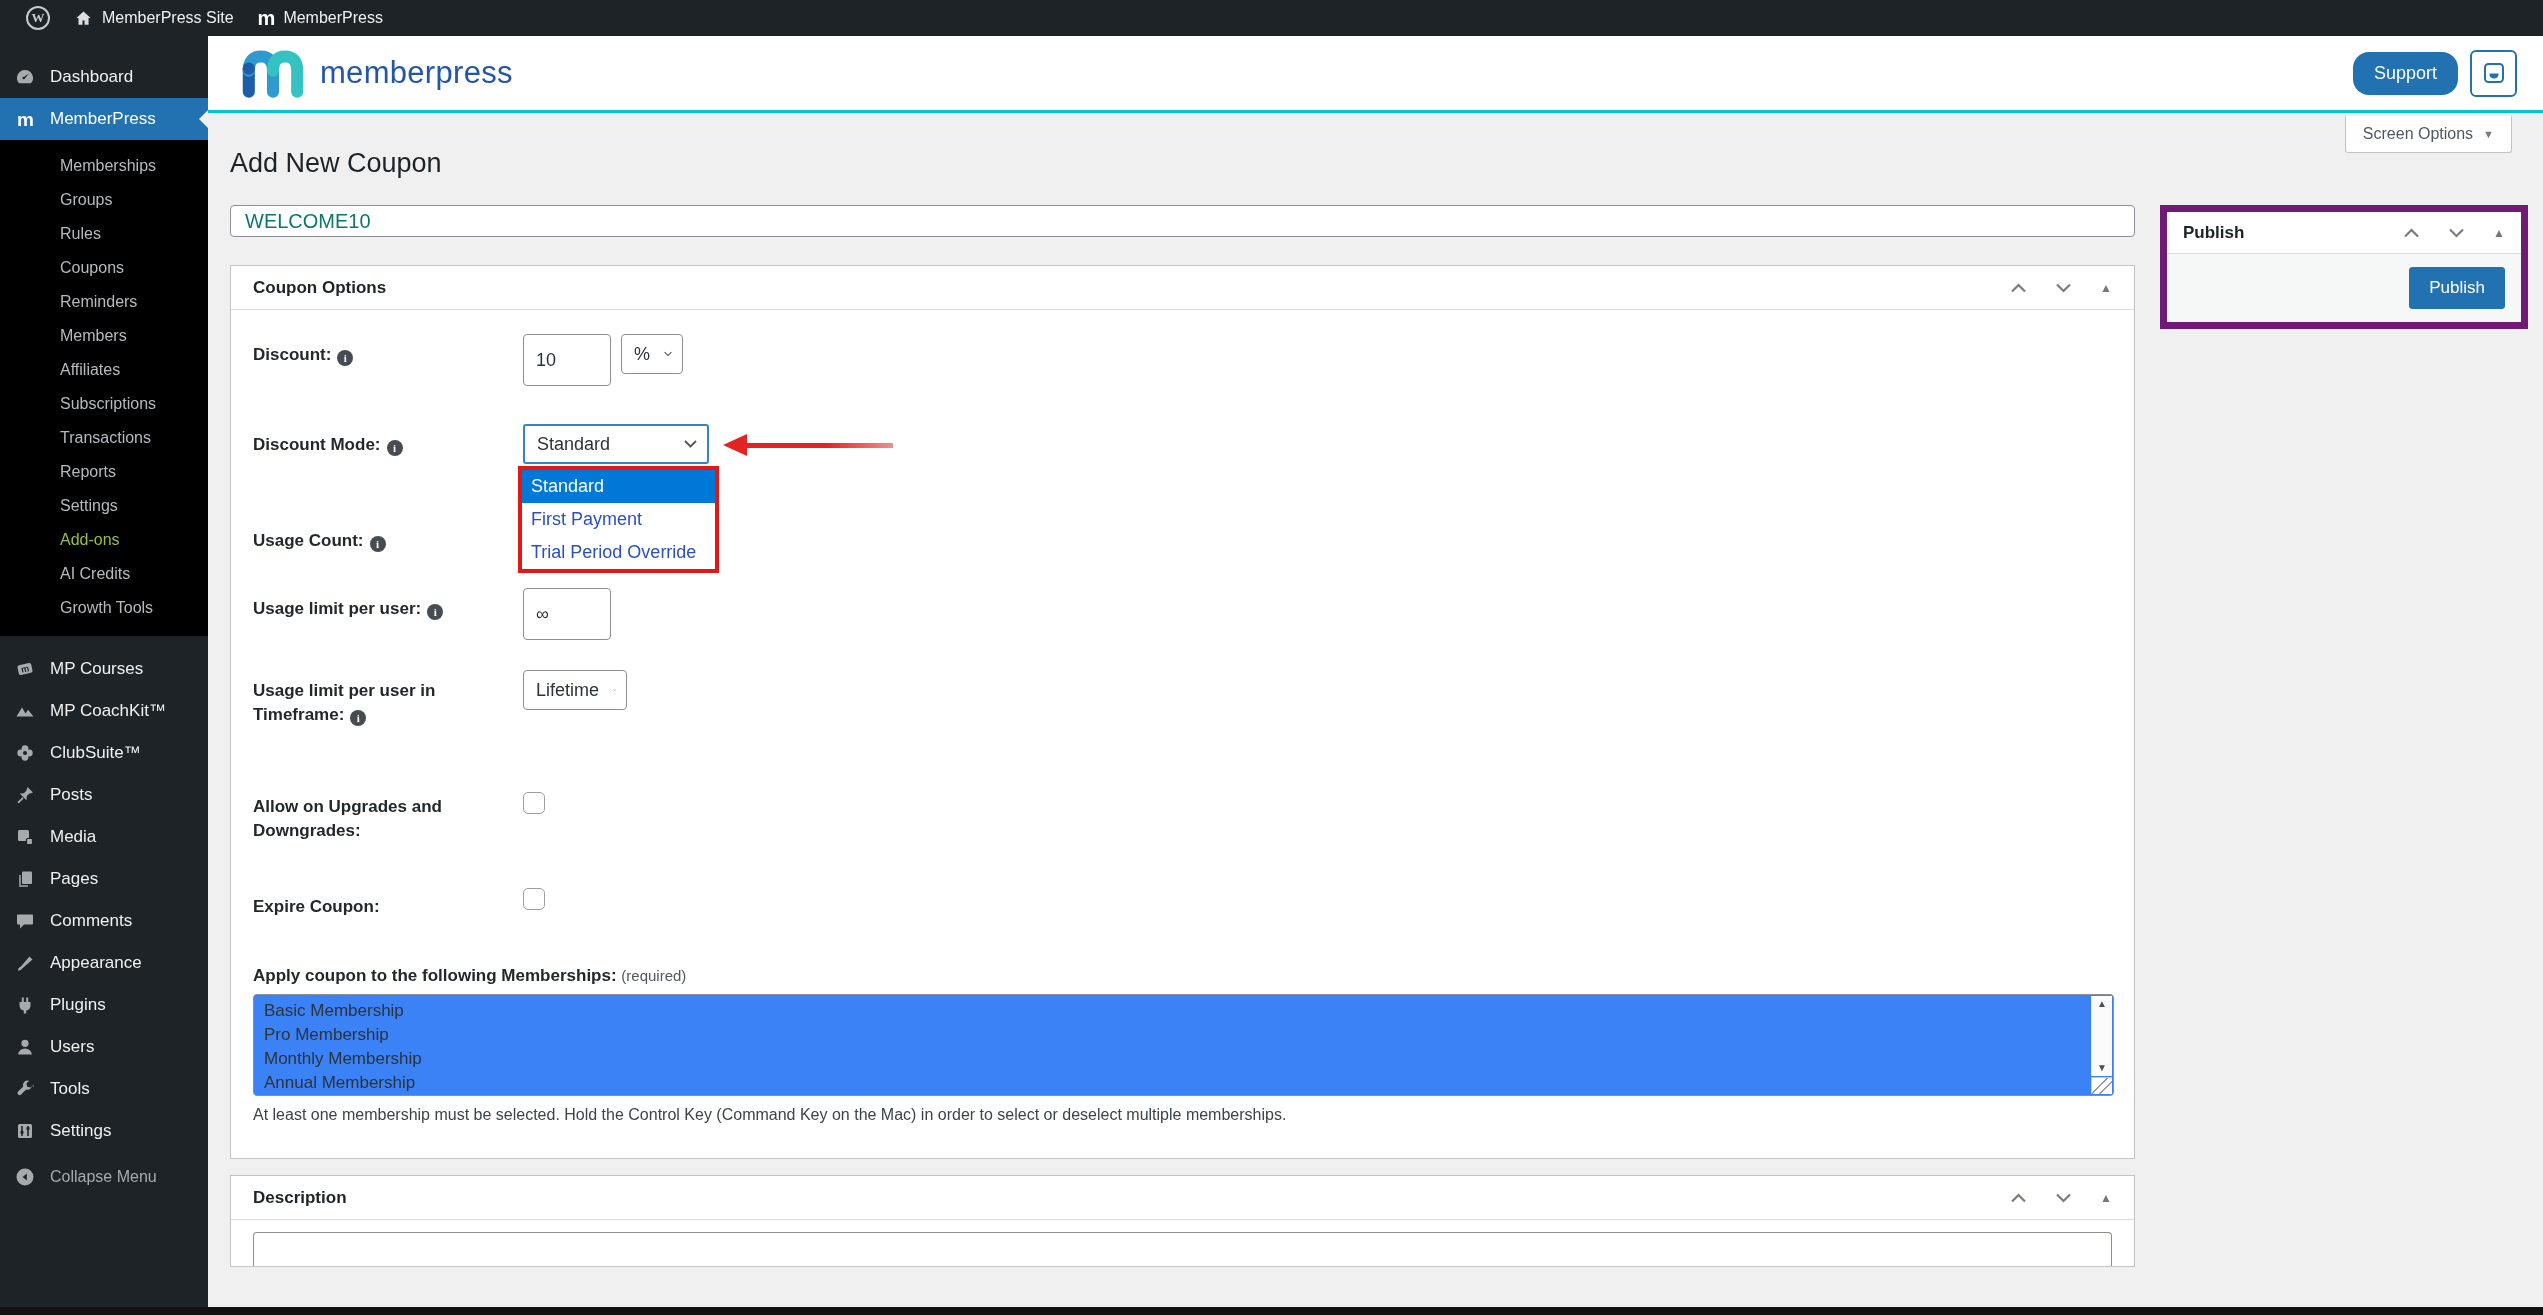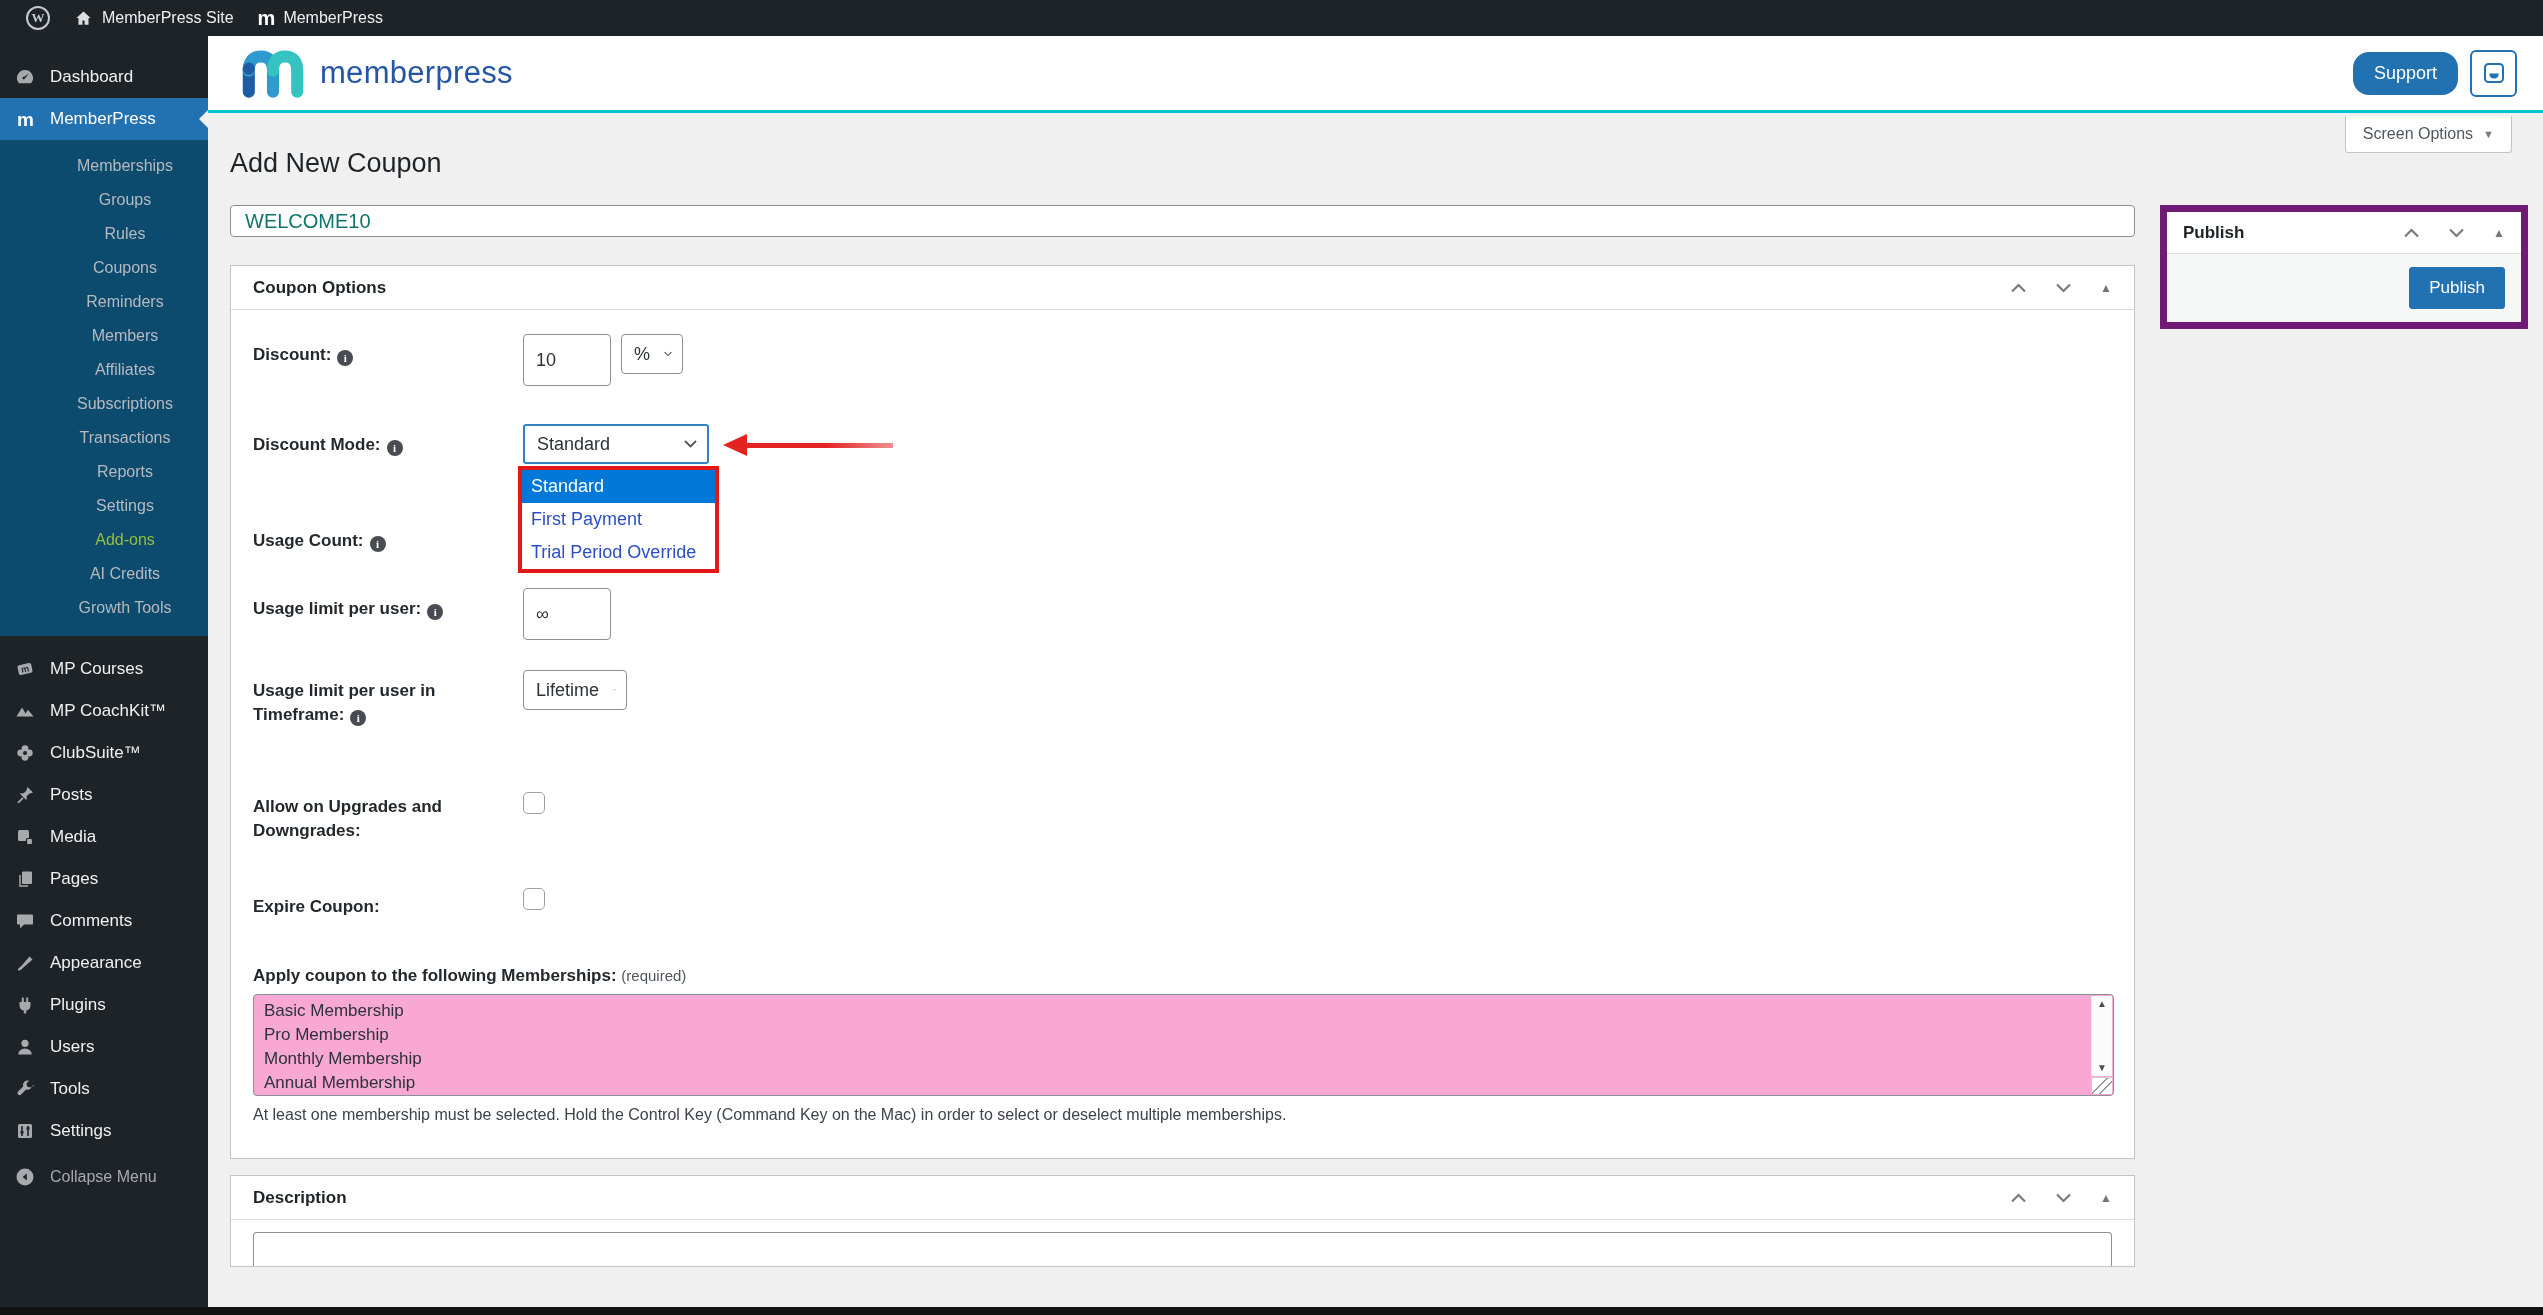--- a/index.html
+++ b/index.html
@@ -13,21 +13,21 @@
   .wp-circle { width:24px; height:24px; border:2px solid #c7cbd0; border-radius:50%; color:#c7cbd0; font-size:13px; font-weight:bold; display:flex; align-items:center; justify-content:center; font-family:"Liberation Serif", serif; }
   .ab-mlogo { font-weight:800; font-size:20px; color:#fff; letter-spacing:-1px; line-height:1; }
 
   
   #sidebar { position:absolute; top:36px; left:0; width:208px; bottom:0; background:#1d2327; padding-top:20px; z-index:50; }
   .mi { display:flex; align-items:center; gap:14px; padding:10px 6px 10px 14px; font-size:17px; color:#f0f0f1; cursor:pointer; }
   .mi .ico { width:22px; height:22px; color:#a7aaad; flex:none; display:flex; align-items:center; justify-content:center; }
   .mi.active { background:#2271b1; color:#fff; position:relative; }
   .mi.active .ico { color:#fff; }
   .mi.active::after { content:""; position:absolute; right:0; top:50%; transform:translateY(-50%); border:9px solid transparent; border-right:9px solid #f0f0f1; border-left:0; }
-  .submenu { background:#0c4a6e; padding:9px 8px 11px;text-align:center; }
+  .submenu { background:#000000; padding:9px 8px 11px; }
   .smi { padding:8px 10px 8px 52px; font-size:16px; color:#b6babf; cursor:pointer; }
   .smi.addons { color:#96bf3f; }
   .menu-sep { height:12px; }
   .mi.collapse-item { color:#a7aaad; margin-top:4px; font-size:16px; }
   .m-glyph { font-weight:800; font-size:19px; letter-spacing:-1px; line-height:1; }
 
   
   #main { position:absolute; left:208px; top:36px; right:0; bottom:0; background:#f0f0f1; }
   #mp-header { height:77px; background:#fff; border-bottom:3px solid #00c5d1; display:flex; align-items:center; padding:0 26px 0 32px; }
   .brand { display:flex; align-items:center; gap:14px; }
@@ -73,21 +73,21 @@
   .ditem { height:33px; display:flex; align-items:center; padding:0 9px; font-size:18px; color:#2b4fc2; cursor:pointer; }
   .ditem.selected { background:#0078d7; color:#fff; }
   #red-arrow { position:absolute; left:200px; top:10px; width:170px; height:22px; z-index:21; }
   #red-arrow .head { position:absolute; left:0; top:0; width:0; height:0; border-top:11px solid transparent; border-bottom:11px solid transparent; border-right:24px solid #e32222; }
   #red-arrow .shaft { position:absolute; left:20px; top:8.5px; right:0; height:5px; background:linear-gradient(to right,#e32222 55%,#ee9090); }
 
   .checkbox { width:22px; height:22px; border:1px solid #9b9fa4; border-radius:5px; background:#fff; margin-top:6px; cursor:pointer; }
 
   .mem-label { font-size:17px; font-weight:700; color:#23282d; line-height:24px; }
   .mem-required { font-weight:400; font-size:15px; color:#50575e; }
-  .mem-select { margin-top:6px; width:1861px; height:102px; border:1px solid #8c8f94; border-radius:4px; background:#f9a8d4; position:relative; overflow:hidden; }
+  .mem-select { margin-top:6px; width:1861px; height:102px; border:1px solid #8c8f94; border-radius:4px; background:#3b82f6; position:relative; overflow:hidden; }
   .mem-opts { padding:4px 0 0 10px; font-size:17px; line-height:24px; color:#2c3338; }
   .mem-opt { cursor:pointer; }
   .mem-scroll { position:absolute; top:1px; right:1px; bottom:19px; width:21px; background:#fbfbfb; border-left:1px solid #ececec; display:flex; flex-direction:column; justify-content:space-between; align-items:center; padding:3px 0; }
   .scroll-arrow { font-size:10px; color:#4a4f54; line-height:1; cursor:pointer; }
   .resize-grip { position:absolute; right:1px; bottom:1px; width:21px; height:17px; background:#fff; border-left:1px solid #ccc; border-top:1px solid #ccc; cursor:nwse-resize;
     background-image:linear-gradient(135deg, transparent 40%, #9a9a9a 40% 47%, transparent 47% 62%, #9a9a9a 62% 69%, transparent 69%); }
   .mem-help { margin-top:10px; font-size:16px; color:#3c434a; }
 
   .desc-body { padding:12px 22px 0; }
   .desc-input { height:34px; border:1px solid #8c8f94; border-radius:4px 4px 0 0; border-bottom:none; background:#fff; }

